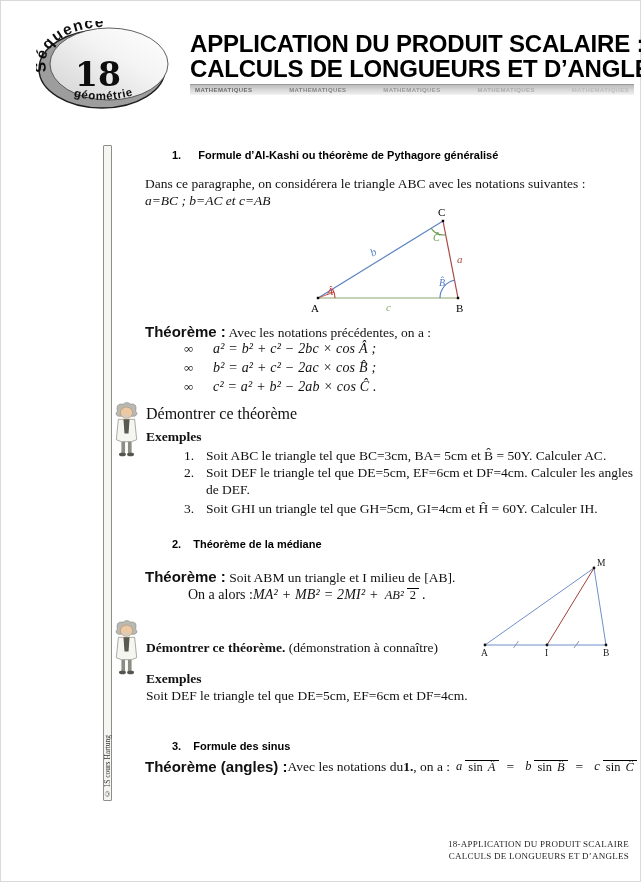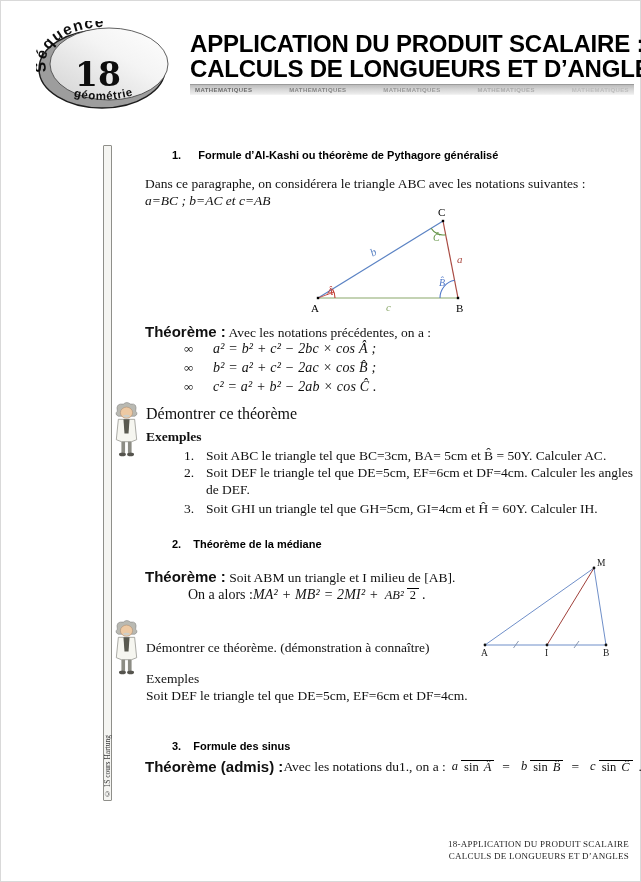--- a/index.html
+++ b/index.html
@@ -41,21 +41,21 @@
     font-size:7.5px; color:#3a3a3a; white-space:nowrap;
   }
   
   .sec-heading {
     position:absolute; font-family:"Liberation Sans", sans-serif;
     font-weight:bold; font-size:11px; color:#000; white-space:nowrap;
   }
   .sec-heading .num { display:inline-block; }
   .body-text { font-size:13.5px; line-height:16.5px; }
   .bold-sans { font-family:"Liberation Sans", sans-serif; font-weight:bold; font-size:15px; }
-  .bold-serif { font-weight:normal; }
+  .bold-serif { font-weight:bold; }
   .it { font-style:italic; }
   
   .sec1-heading { left:172px; top:149px; }
   .sec1-heading .num { margin-right:17px; }
   .sec1-intro { position:absolute; left:145px; top:176px; width:492px; }
   .tri-abc { position:absolute; left:296px; top:205px; width:196px; height:114px; }
   .theoreme1 { position:absolute; left:145px; top:324px; }
   .formula-list { position:absolute; left:184px; top:340px; font-size:14px; line-height:18.8px; }
   .formula-row .bullet { display:inline-block; width:16px; margin-right:13px; font-style:normal; font-size:13px; }
   .formula-row .math { font-style:italic; letter-spacing:0.2px; }
@@ -276,21 +276,21 @@
   <div class="exemples2">
     <div class="bold-serif">Exemples</div>
     <div>Soit DEF le triangle tel que DE=5cm, EF=6cm et DF=4cm.</div>
   </div>
 
   <div class="sec-heading sec3-heading">
     <span class="num">3.</span><span>Formule des sinus</span>
   </div>
 
   <div class="sinus-line">
-    <span class="bold-sans">Théorème (admis) :</span>
+    <span class="bold-sans">Théorème (angles) :</span>
       <span> Avec les notations du </span>
       <span class="bold-serif">1.</span>
       <span>, on a : </span>
     <span class="frac">
       <span class="num">a</span>
       <span class="den den-row">
           <span>sin</span>
           <span class="var">Â</span>
         </span>
     </span>

